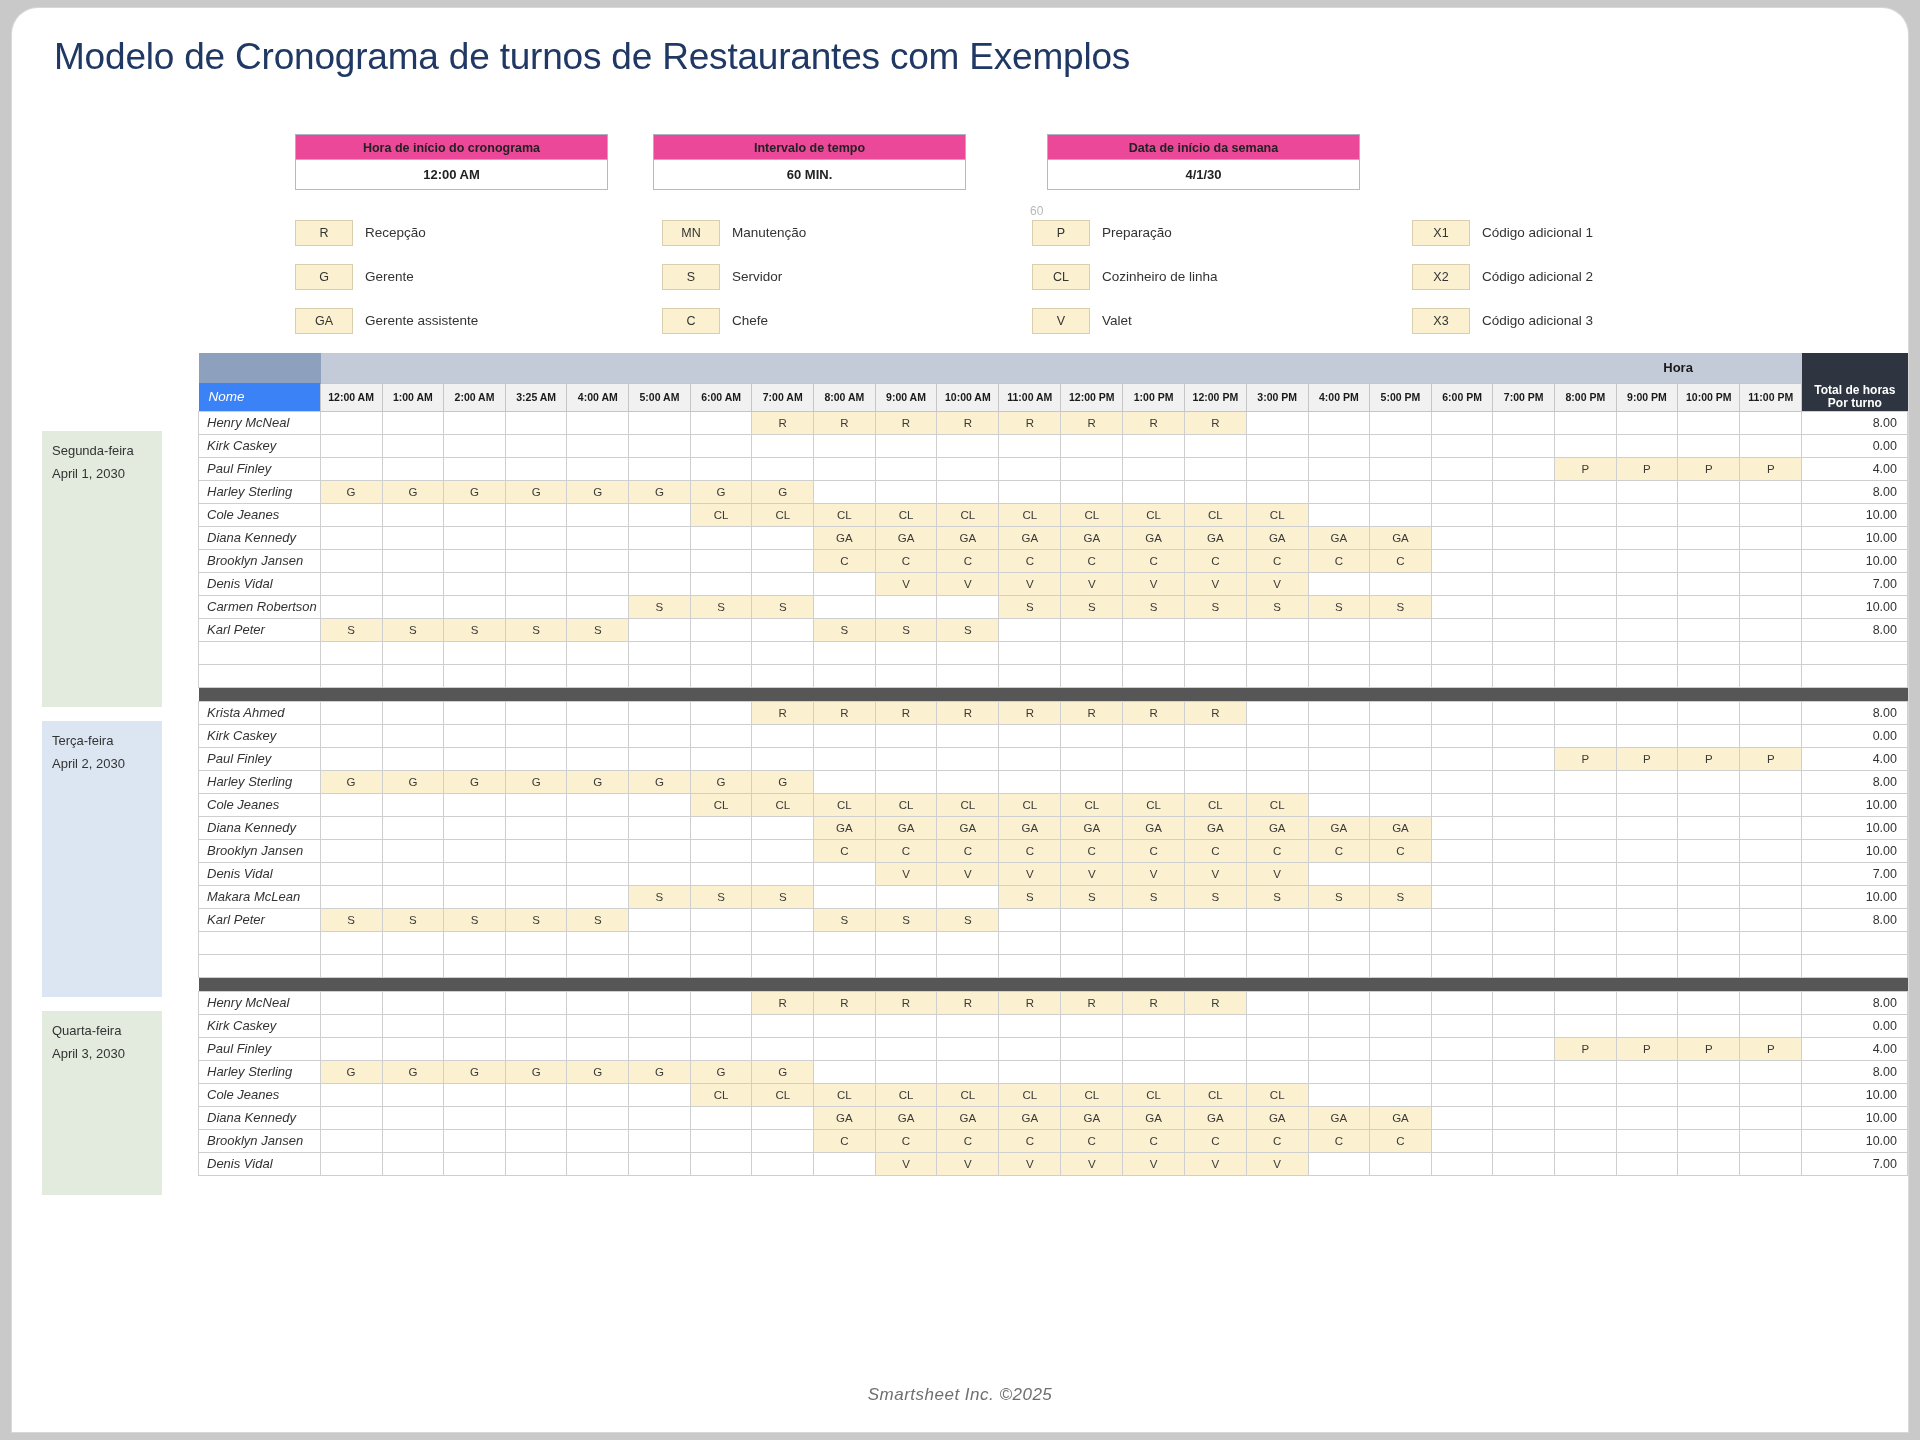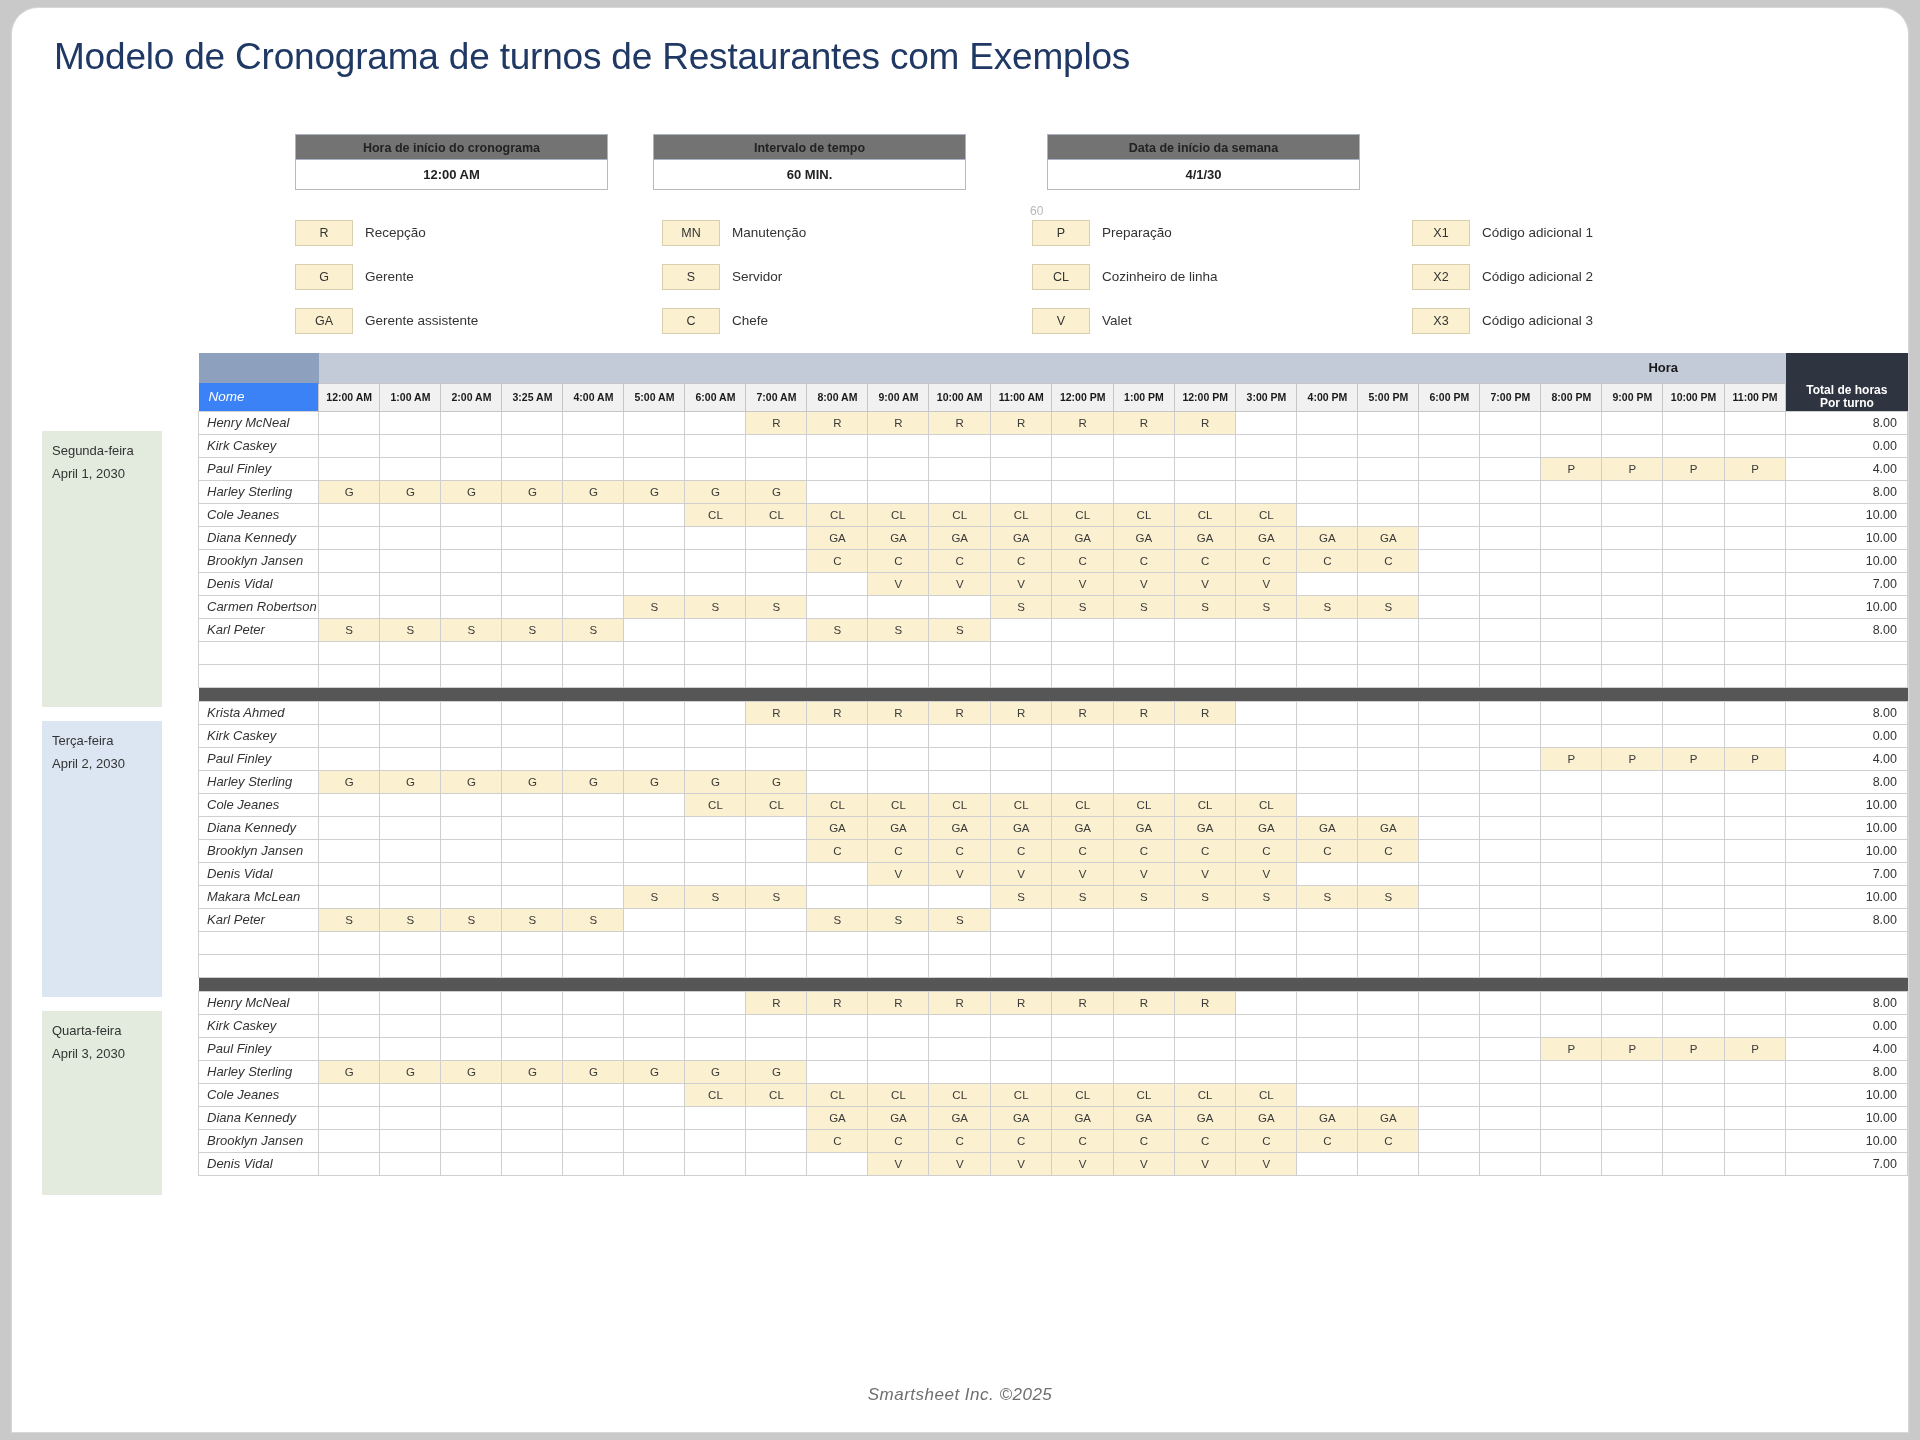--- a/index.html
+++ b/index.html
@@ -22,21 +22,21 @@
     position:absolute; left:42px; top:28px;
     font-size:37px; font-weight:normal; color:#1f3864;
     letter-spacing:-0.2px; white-space:nowrap;
   }
 
   
   .settings { position:absolute; left:0; top:126px; width:100%; height:56px; }
   .setbox { position:absolute; width:313px; }
   .setbox .hd {
     height:26px; line-height:26px; text-align:center;
-    background:#737373; border:1px solid #aab3c4;
+    background:#ec4899; border:1px solid #aab3c4;
     font-size:12.5px; font-weight:bold; color:#222;
   }
   .setbox .vl {
     height:30px; line-height:30px; text-align:center;
     background:#ffffff; border:1px solid #b9b9b9; border-top:none;
     font-size:13px; font-weight:bold; color:#222;
   }
   #setbox-0 { left:283px; }
   #setbox-1 { left:641px;border-radius:20px; }
   #setbox-2 { left:1035px; }
@@ -82,21 +82,21 @@
   }
   .hdr-time td.nm {
     background:#3b82f6; color:#ffffff; font-size:13.5px; font-weight:normal;
     text-align:left; padding-left:10px; border:none;
     font-style:italic;
   }
   .hdr-time td.tot {
     background:#2e3440; color:#ffffff; font-size:12px; font-weight:bold;
     line-height:13px; border:none; vertical-align:middle;
   }
-  .hdr-time td.tot div { padding:0 20px; }
+  .hdr-time td.tot div { padding:0 12px; }
 
   tr.drow td { height:23px; border:1px solid #cfcfcf; }
   tr.drow td.name {
     font-size:13px; color:#333; text-align:left; padding-left:8px;
     background:#ffffff; font-style:italic;
   }
   tr.drow td.slot { background:#ffffff; text-align:center; }
   tr.drow td.slot.on {
     background:#fbf0cf; font-size:11.5px; color:#3a3a3a;
   }

